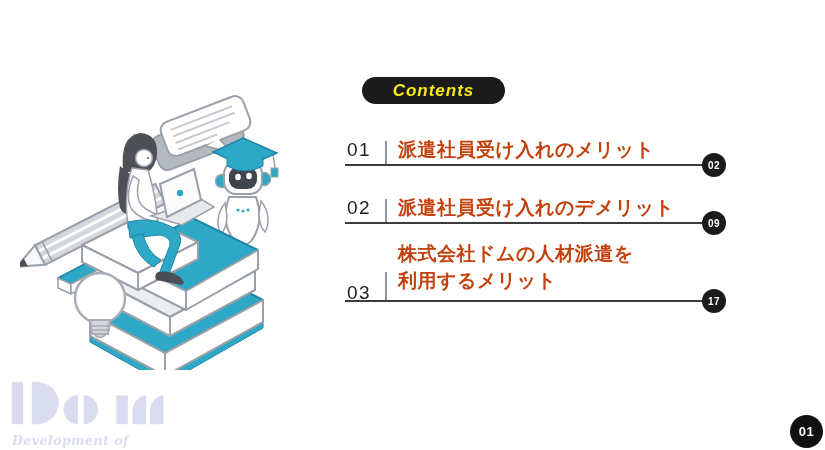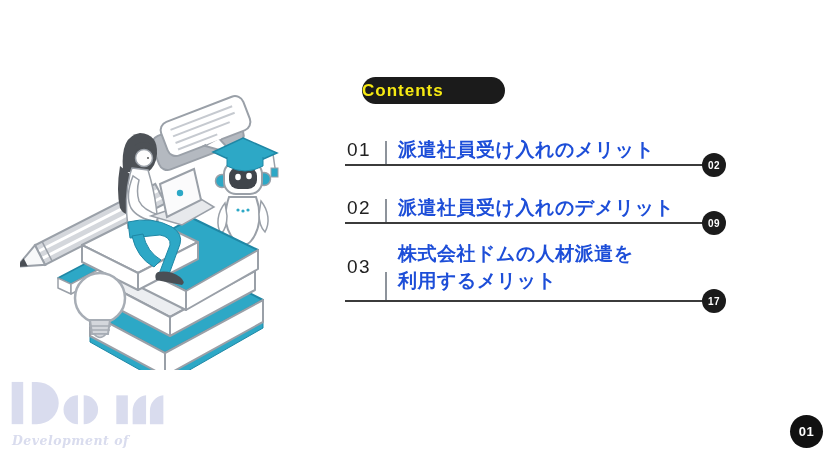--- a/index.html
+++ b/index.html
@@ -7,43 +7,43 @@
   .page {
     position:relative; width:825px; height:450px; background:#ffffff;
     overflow:hidden; font-family:"Liberation Sans","DejaVu Sans",sans-serif;
   }
   .illustration { position:absolute; left:20px; top:70px; width:300px; height:300px; }
 
   
   .contents-pill {
     position:absolute; left:362px; top:77px; width:143px; height:27px;
     background:#1b1b1b; border-radius:14px;
-    display:flex; align-items:center; justify-content:flex-start;
+    display:flex; align-items:center; justify-content:center;font-style:italic;
   }
   .contents-pill span {
     color:#f6e912; font-size:17px; font-weight:700; letter-spacing:1px;
   }
 
   
   .toc-item { position:absolute; left:345px; width:393px; }
   .ti1 { top:139px; } .ti2 { top:197px; } .ti3 { top:244px; }
   .toc-num {
     position:absolute; left:2px; top:0; font-size:19px; font-weight:500;
     color:#222; letter-spacing:1.5px;
   }
   .toc-sep { position:absolute; left:40px; width:2px; background:#8d939b; }
   .ti1 .toc-sep, .ti2 .toc-sep { top:2px; height:25px; }
   .ti3 .toc-sep { top:28px; height:29px; }
   .toc-title, .toc-pretitle {
-    position:absolute; left:53px; font-size:19px; font-weight:700; color:#1d4ed8;
+    position:absolute; left:53px; font-size:19px; font-weight:700; color:#c2410c;
     letter-spacing:0.5px; white-space:nowrap;
   }
   .ti1 .toc-title, .ti2 .toc-title { top:-2px; }
   .ti3 .toc-pretitle { top:-3px; }
-  .ti3 .toc-num { top:12px; }
+  .ti3 .toc-num { top:38px; }
   .ti3 .toc-title { top:24px; }
   .toc-rule { position:absolute; left:0; width:359px; height:2px; background:#3b3b3b; }
   .ti1 .toc-rule, .ti2 .toc-rule { top:25px; }
   .ti3 .toc-rule { top:56px; }
   .toc-page {
     position:absolute; left:357px; width:24px; height:24px; border-radius:50%;
     background:#1b1b1b; color:#fff; font-size:10px; font-weight:700;
     display:flex; align-items:center; justify-content:center; letter-spacing:0.5px;
   }
   .ti1 .toc-page, .ti2 .toc-page { top:14px; }

